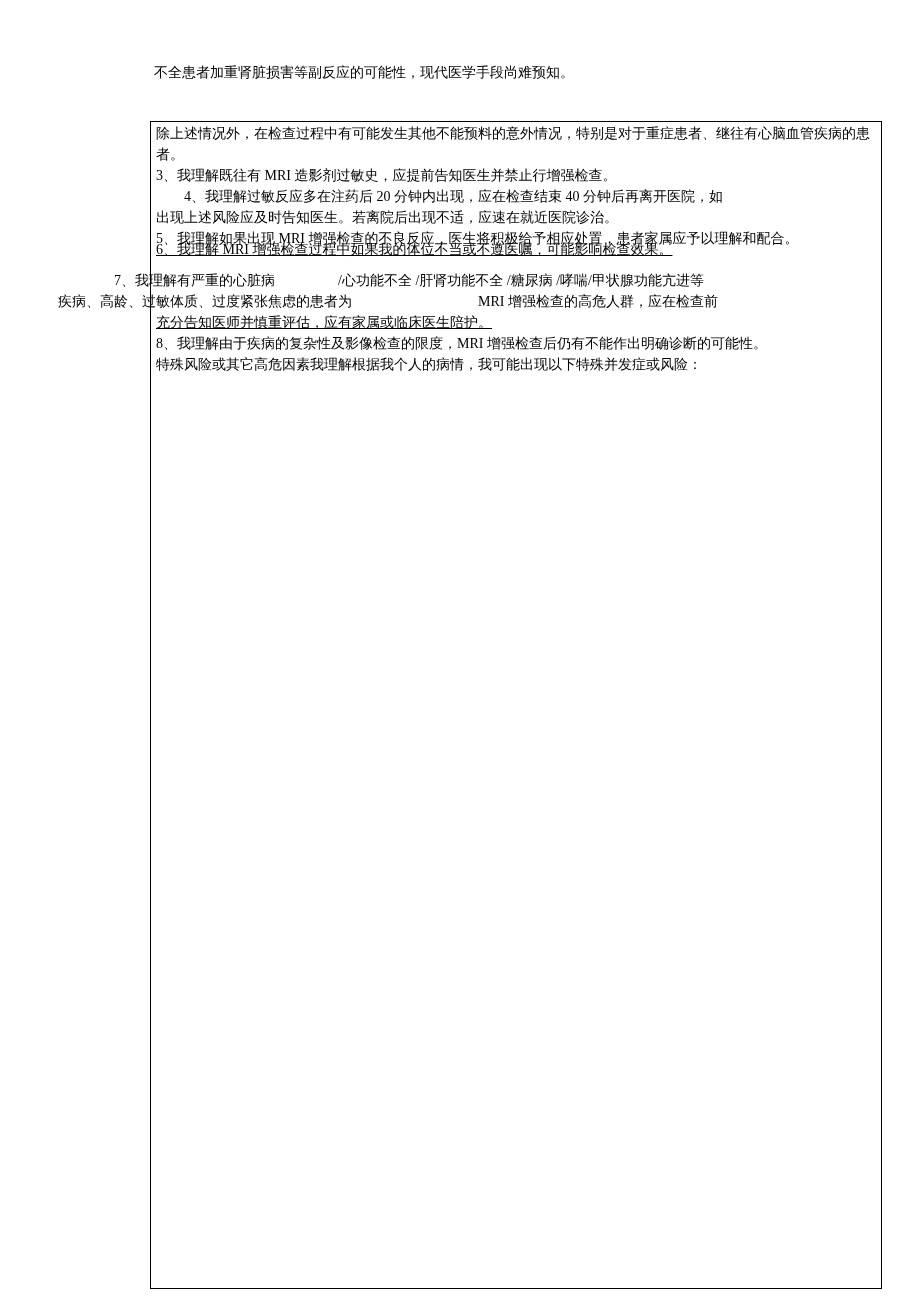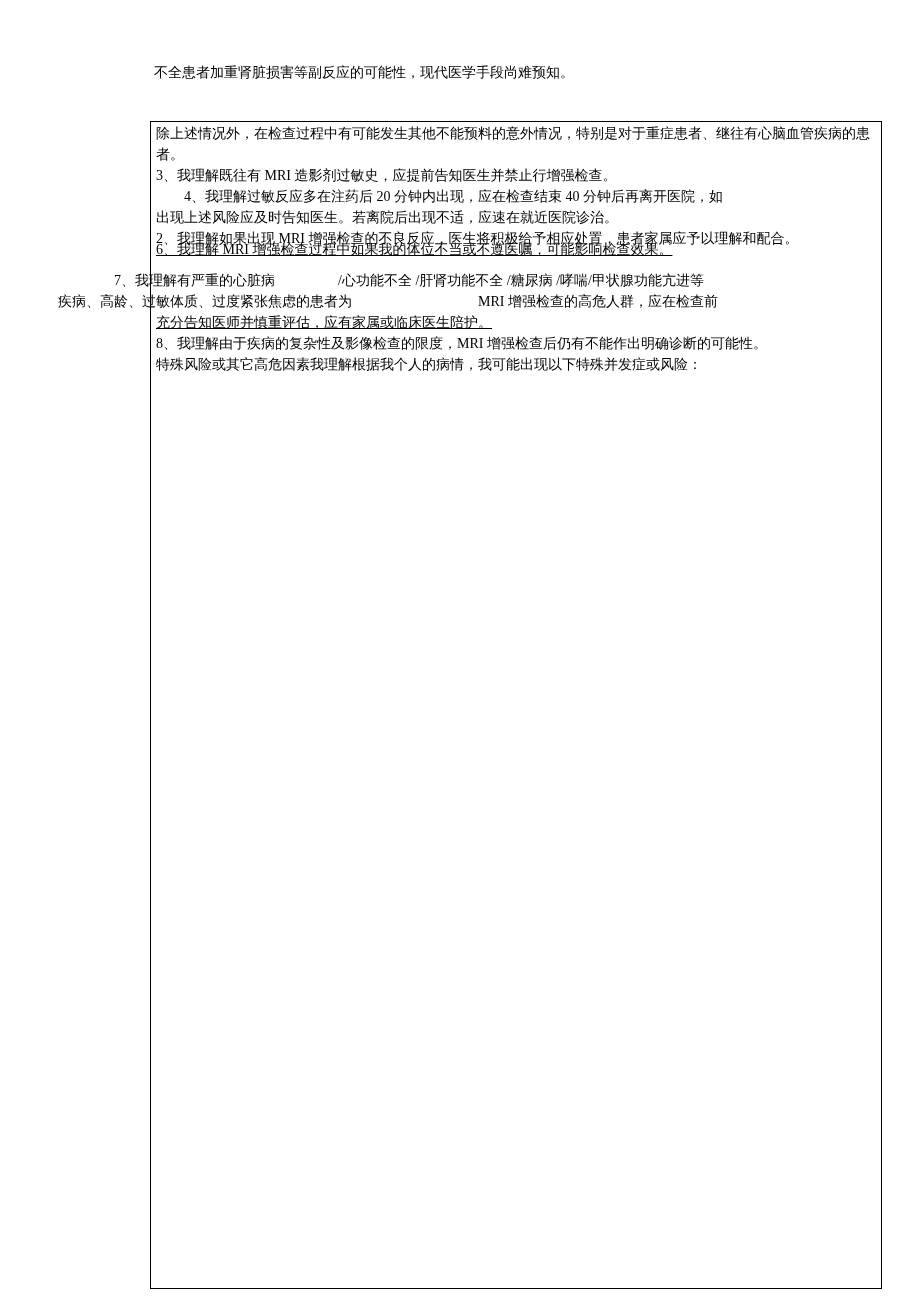--- a/index.html
+++ b/index.html
@@ -48,21 +48,21 @@
 <div class="table-outer"></div>
 
 <div class="floating-text" style="left:144px; top:111px; width:720px; white-space:normal;">除上述情况外，在检查过程中有可能发生其他不能预料的意外情况，特别是对于重症患者、继往有心脑血管疾病的患者。</div>
 
 <div class="floating-text" style="left:144px; top:153px;">3、我理解既往有 MRI 造影剂过敏史，应提前告知医生并禁止行增强检查。</div>
 
 <div class="floating-text" style="left:172px; top:174px;">4、我理解过敏反应多在注药后 20 分钟内出现，应在检查结束 40 分钟后再离开医院，如</div>
 
 <div class="floating-text" style="left:144px; top:195px;">出现上述风险应及时告知医生。若离院后出现不适，应速在就近医院诊治。</div>
 
-<div class="floating-text" style="left:144px; top:216px;">2、我理解如果出现 MRI 增强检查的不良反应，医生将积极给予相应处置，患者家属应予以理解和配合。</div>
+<div class="floating-text" style="left:144px; top:216px;">5、我理解如果出现 MRI 增强检查的不良反应，医生将积极给予相应处置，患者家属应予以理解和配合。</div>
 
 <div class="floating-text" style="left:144px; top:227px;text-decoration:underline;">6、我理解 MRI 增强检查过程中如果我的体位不当或不遵医嘱，可能影响检查效果。</div>
 
 <div class="floating-text" style="left:102px; top:258px;">7、我理解有严重的心脏病</div>
 <div class="floating-text" style="left:326px; top:258px;">/心功能不全   /肝肾功能不全  /糖尿病  /哮喘/甲状腺功能亢进等</div>
 
 <div class="floating-text" style="left:46px; top:279px;">疾病、高龄、过敏体质、过度紧张焦虑的患者为</div>
 <div class="floating-text" style="left:466px; top:279px;text-align:right;">MRI 增强检查的高危人群，应在检查前</div>
 
 <div class="floating-text" style="left:144px; top:300px;text-decoration:underline;">充分告知医师并慎重评估，应有家属或临床医生陪护。</div>

